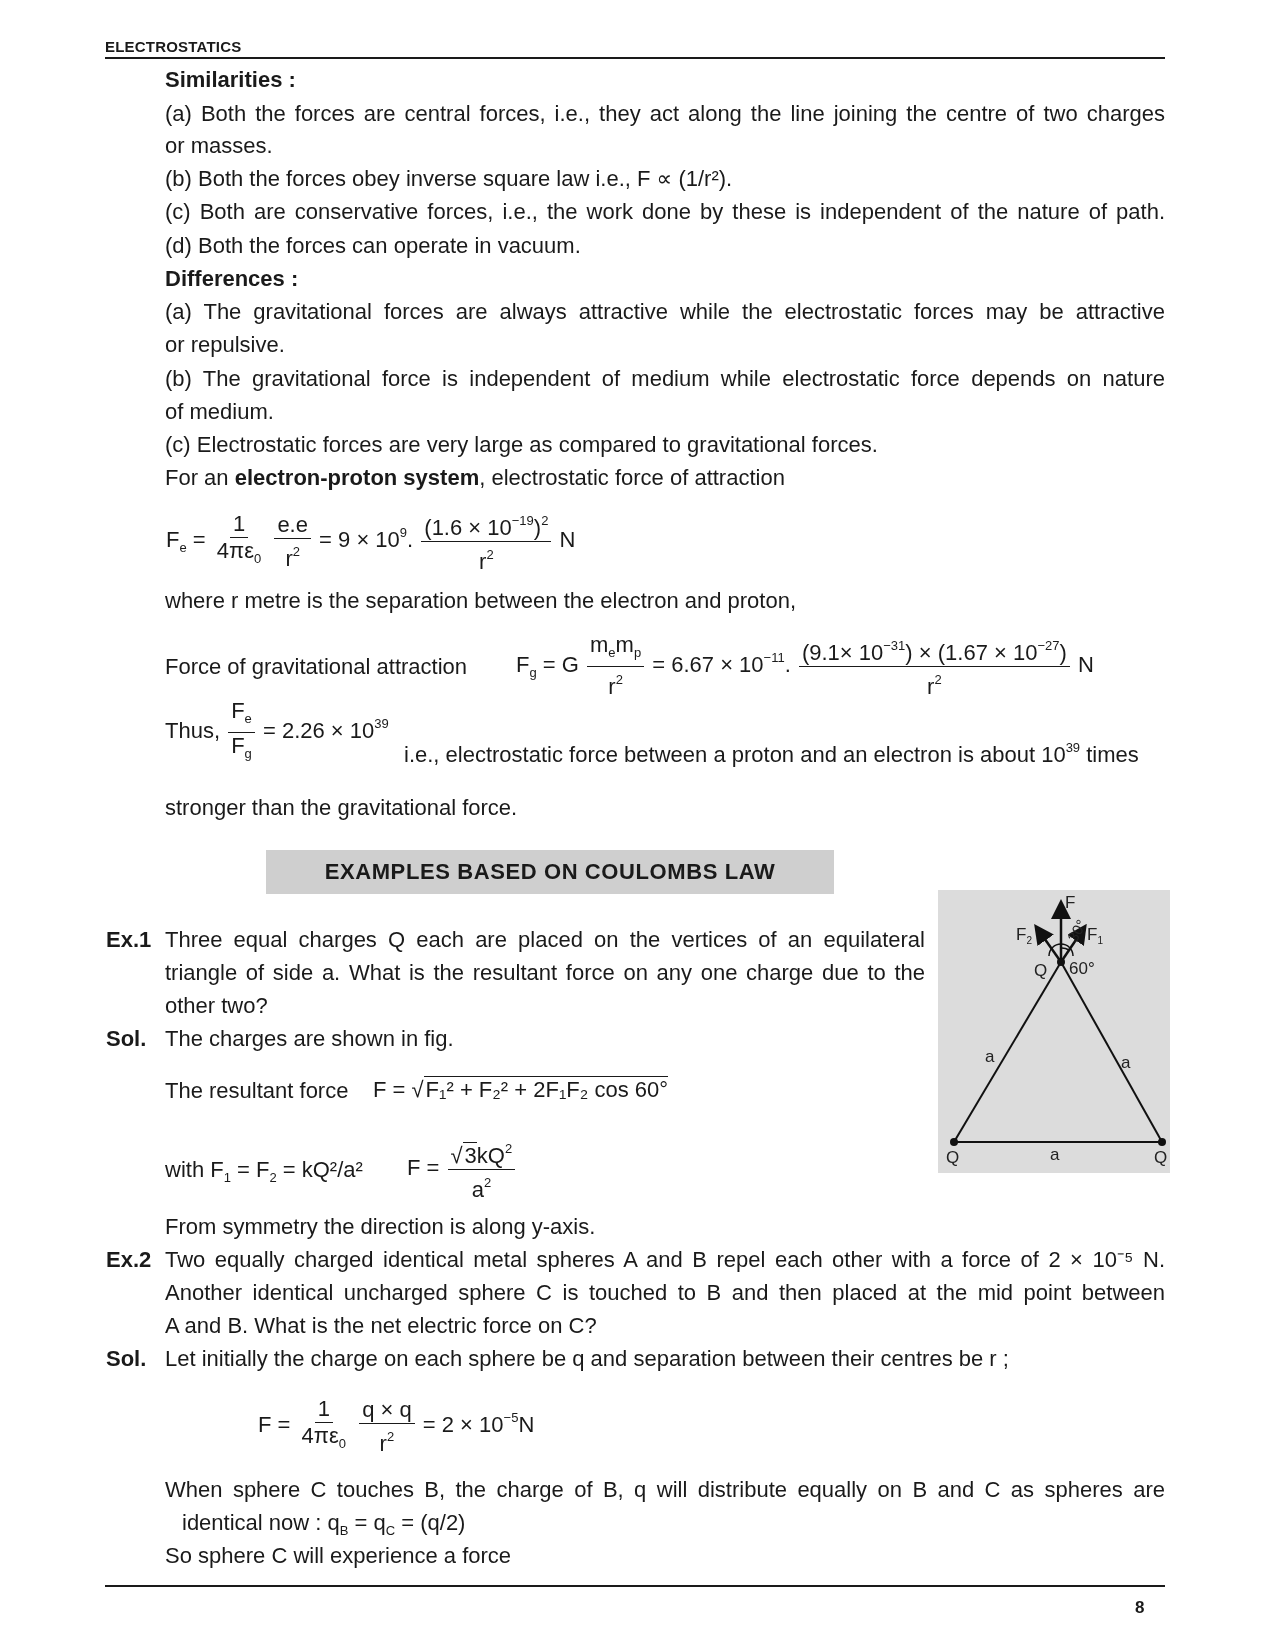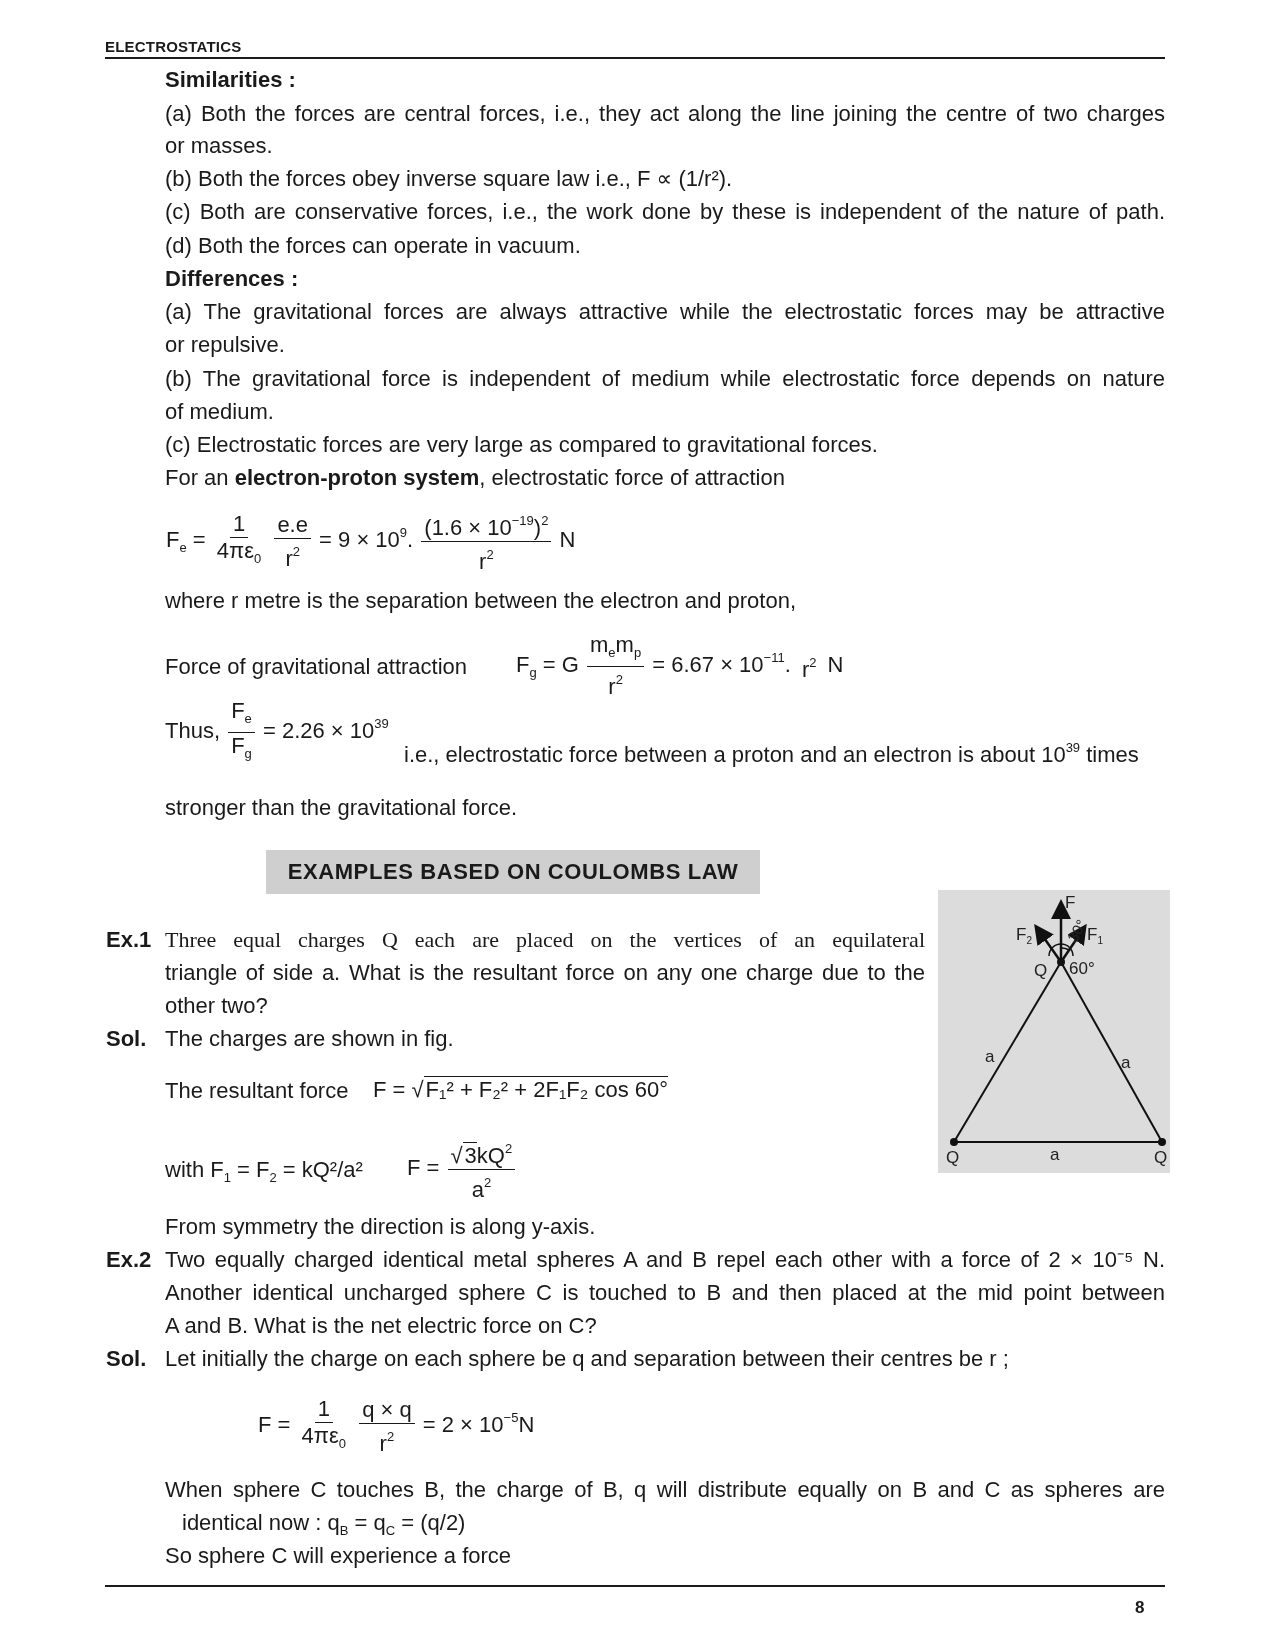--- a/index.html
+++ b/index.html
@@ -11,21 +11,21 @@
   .line { position:absolute; left:165px; white-space:nowrap; font-size:22px; line-height:28px; }
   .justify { width:1000px; text-align:justify; text-align-last:justify; }
   .bold { font-weight:bold;text-align:right; }
   .label { position:absolute; left:106px; font-weight:bold; font-size:22px; line-height:28px; }
   .frac { display:inline-flex; flex-direction:column; align-items:center; vertical-align:middle; margin:0 2px; }
   .frac .num { border-bottom:1.5px solid #1a1a1a; padding:0 3px; line-height:26px; }
   .frac .den { line-height:26px; padding:0 3px; }
   sup { font-size:13px; vertical-align:10px; }
   sub { font-size:13px; vertical-align:-5px; }
   .eq { font-size:22px; }
-  .banner { position:absolute; left:266px; top:850px; width:494px; height:44px; background:#cfcfcf;
+  .banner { position:absolute; left:266px; top:850px; width:568px; height:44px; background:#cfcfcf;
             font-weight:bold; font-size:22px; display:flex; align-items:center; justify-content:center; letter-spacing:0.6px; }
   .figure { position:absolute; left:938px; top:890px; width:232px; height:283px; background:#dcdcdc; }
   .page-num { position:absolute; left:1135px; top:1598px; font-size:17px; font-weight:bold; }
   .sqrt { border-top:1.5px solid #1a1a1a; padding-left:2px; }
 </style>
 </head>
 <body>
 
 <div class="abs header-title">ELECTROSTATICS</div>
 <div class="rule" style="top:57px;"></div>
@@ -69,20 +69,21 @@
 <div class="line" style="top:653px;">Force of gravitational attraction</div>
 <div class="abs eq" style="left:516px; top:632px;">
   <span>F</span><sub>g</sub>
   <span>= G</span>
   <span class="frac">
       <span class="num"><span>m</span><sub>e</sub><span>m</span><sub>p</sub></span>
       <span class="den"><span>r</span><sup>2</sup></span>
     </span>
   <span>= 6.67 × 10</span><sup>−11</sup>.
   <span class="frac">
+      <span class="num"><span>(9.1× 10</span><sup>−31</sup><span>) × (1.67 × 10</span><sup>−27</sup><span>)</span></span>
       <span class="den"><span>r</span><sup>2</sup></span>
     </span>
   <span>N</span>
 </div>
 
 <div class="abs eq" style="left:165px; top:698px;">
   <span>Thus,</span>
   <span class="frac">
       <span class="num"><span>F</span><sub>e</sub></span>
       <span class="den"><span>F</span><sub>g</sub></span>
@@ -122,21 +123,21 @@
       <text x="8" y="273">Q</text>
       <text x="216" y="273">Q</text>
       <text x="47" y="172">a</text>
       <text x="183" y="178">a</text>
       <text x="112" y="270">a</text>
     </g>
   </svg>
 </div>
 
 <div class="label" style="top:926px;">Ex.1</div>
-<div class="line" style="top:926px; width:760px; text-align:justify; text-align-last:justify;font-family:Liberation Serif, serif;">Three equal charges Q each are placed on the vertices of an equilateral</div>
+<div class="line" style="top:926px; width:760px; text-align:justify; text-align-last:justify;">Three equal charges Q each are placed on the vertices of an equilateral</div>
 <div class="line" style="top:959px; width:760px; text-align:justify; text-align-last:justify;">triangle of side a. What is the resultant force on any one charge due to the</div>
 <div class="line" style="top:992px;">other two?</div>
 <div class="label" style="top:1025px;">Sol.</div>
 <div class="line" style="top:1025px;">The charges are shown in fig.</div>
 
 <div class="line" style="top:1077px;">The resultant force</div>
 <div class="abs eq" style="left:373px; top:1077px;"><span>F = √</span><span class="sqrt">F₁² + F₂² + 2F₁F₂ cos 60°</span></div>
 
 <div class="line" style="top:1156px;"><span>with F</span><sub>1</sub><span> = F</span><sub>2</sub><span> = kQ²/a²</span></div>
 <div class="abs eq" style="left:407px; top:1136px;">

